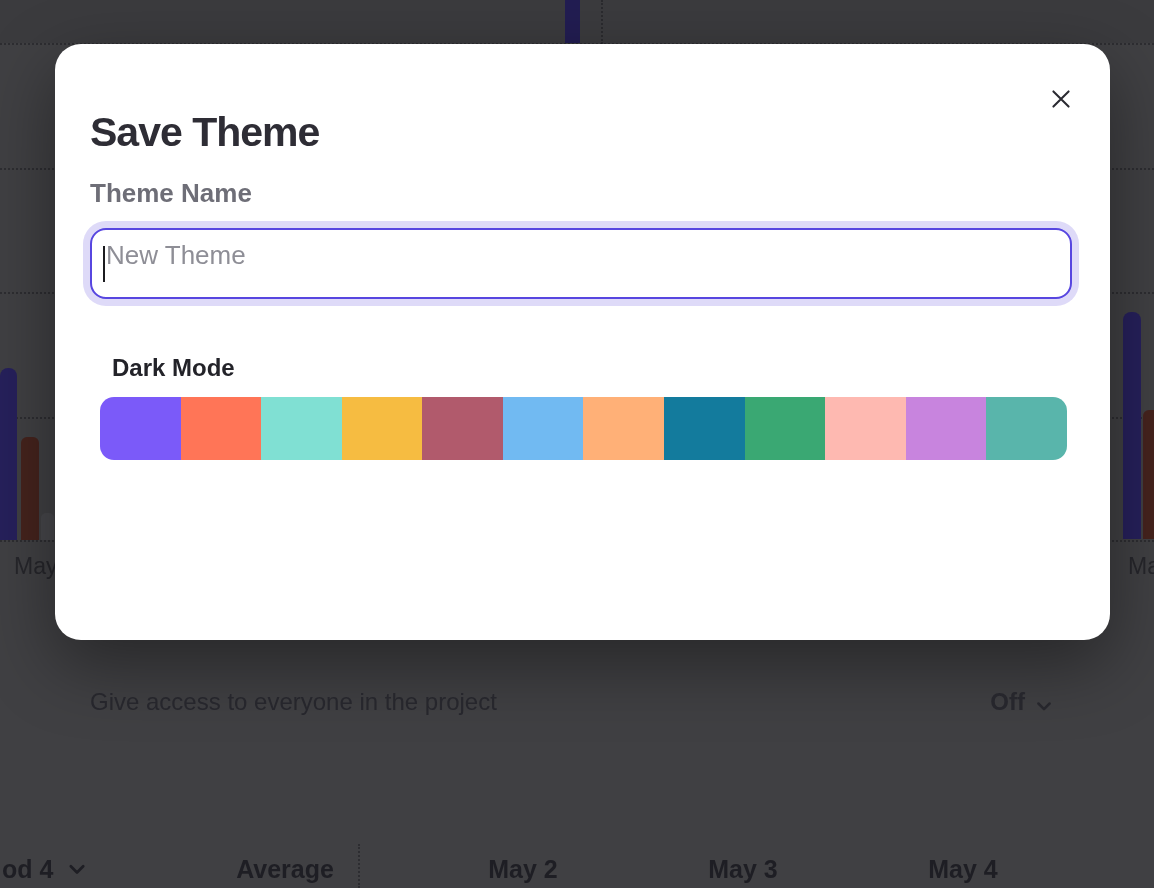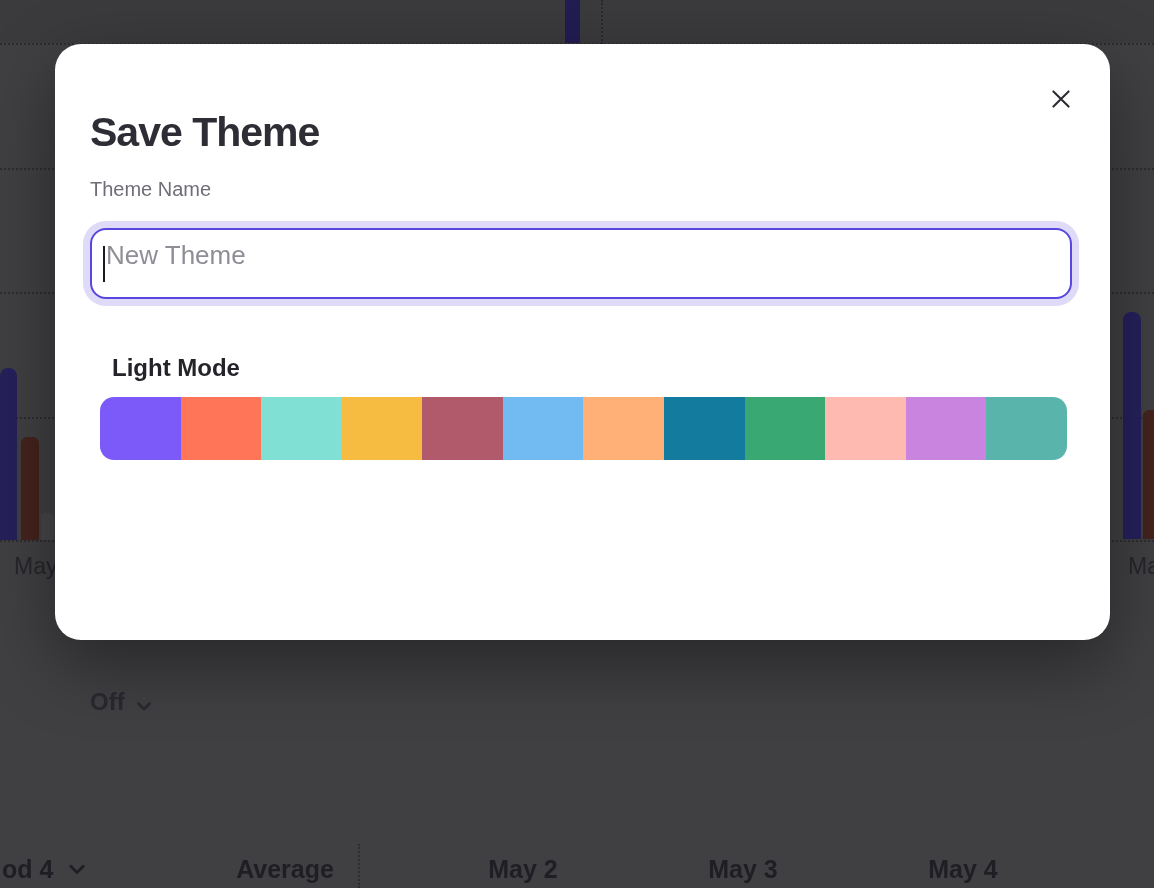--- a/index.html
+++ b/index.html
@@ -27,21 +27,21 @@
     position:absolute;left:35px;top:38px;
     font-size:41px;font-weight:800;letter-spacing:-1px;color:#2E2D35;line-height:1.15;
   }
   .close-btn{
     position:absolute;right:34px;top:40px;width:30px;height:30px;
     background:none;border:none;padding:0;cursor:pointer;color:#2A2A31;
     display:flex;align-items:center;justify-content:center;
   }
   .field-label{
     position:absolute;left:35px;top:134px;
-    font-size:20px;font-weight:400;color:#6E6E77;
+    font-size:26px;font-weight:700;color:#6E6E77;
   }
   .theme-input{
     position:absolute;left:35px;top:184px;width:982px;height:71px;
     box-sizing:border-box;
     border:2px solid #5746E0;border-radius:16px;
     box-shadow:0 0 0 7px #DEDAF8;
     font-family:"Liberation Sans", sans-serif;
     font-size:26px;color:#2E2D35;padding:0 0 16px 14px;outline:none;
   }
   .theme-input::placeholder{color:#8E8E96;opacity:1;}
@@ -138,39 +138,40 @@
           <path d="M5 5l14 14M19 5L5 19" fill="none" stroke="currentColor" stroke-width="1.9" stroke-linecap="round"></path>
         </svg>
     </span>
   </button>
 
   <label class="field-label">Theme Name</label>
 
   <input class="theme-input" type="text" placeholder="New Theme" style="">
   <div class="caret"></div>
 
-  <div class="section-label-light">Light Mode</div>
+  <div class="section-label-light">Dark Mode</div>
 
   <div class="palette palette-light">
       <div class="swatch" style="background: rgb(123, 90, 249);"></div>
       <div class="swatch" style="background: rgb(255, 117, 87);"></div>
       <div class="swatch" style="background: rgb(128, 224, 211);"></div>
       <div class="swatch" style="background: rgb(246, 188, 65);"></div>
       <div class="swatch" style="background: rgb(177, 90, 108);"></div>
       <div class="swatch" style="background: rgb(113, 186, 242);"></div>
       <div class="swatch" style="background: rgb(255, 176, 119);"></div>
       <div class="swatch" style="background: rgb(19, 123, 157);"></div>
       <div class="swatch" style="background: rgb(58, 168, 115);"></div>
       <div class="swatch" style="background: rgb(254, 185, 177);"></div>
       <div class="swatch" style="background: rgb(200, 132, 222);"></div>
       <div class="swatch" style="background: rgb(89, 181, 171);"></div>
     </div>
 
 
   <div class="access-row">
+    <span class="access-label">Give access to everyone in the project</span>
     <button class="access-select">
       <span class="access-value">Off</span>
       <span class="chev" style="display:flex">
         <svg viewBox="0 0 16 16" width="20" height="20">
             <path d="M3.5 6l4.5 4.5L12.5 6" fill="none" stroke="currentColor" stroke-width="2" stroke-linecap="round" stroke-linejoin="round"></path>
           </svg>
       </span>
     </button>
   </div>
 

